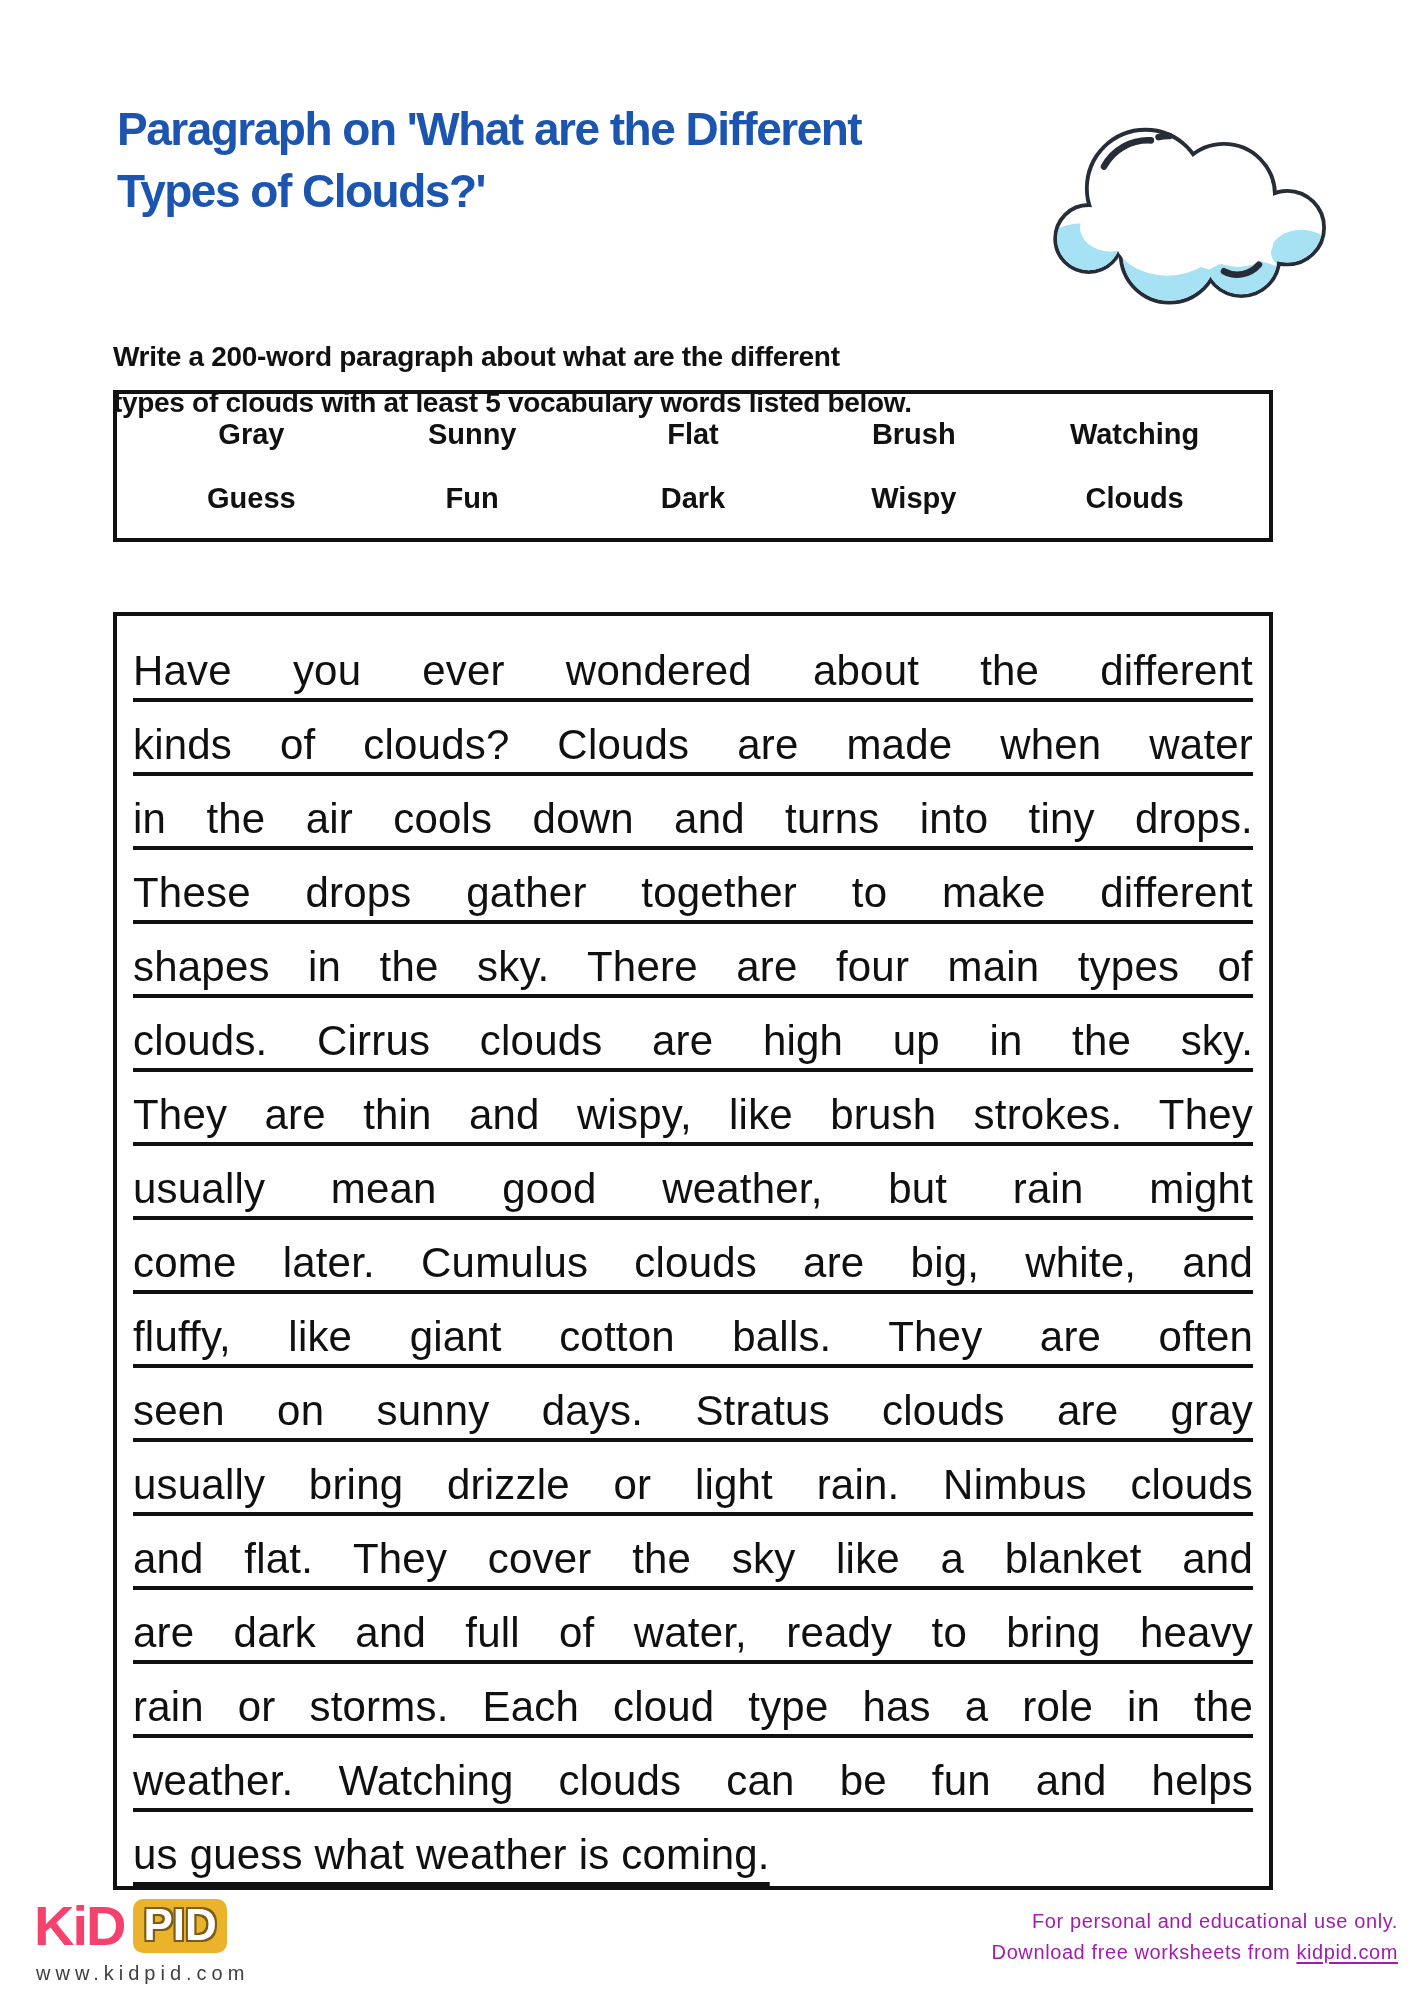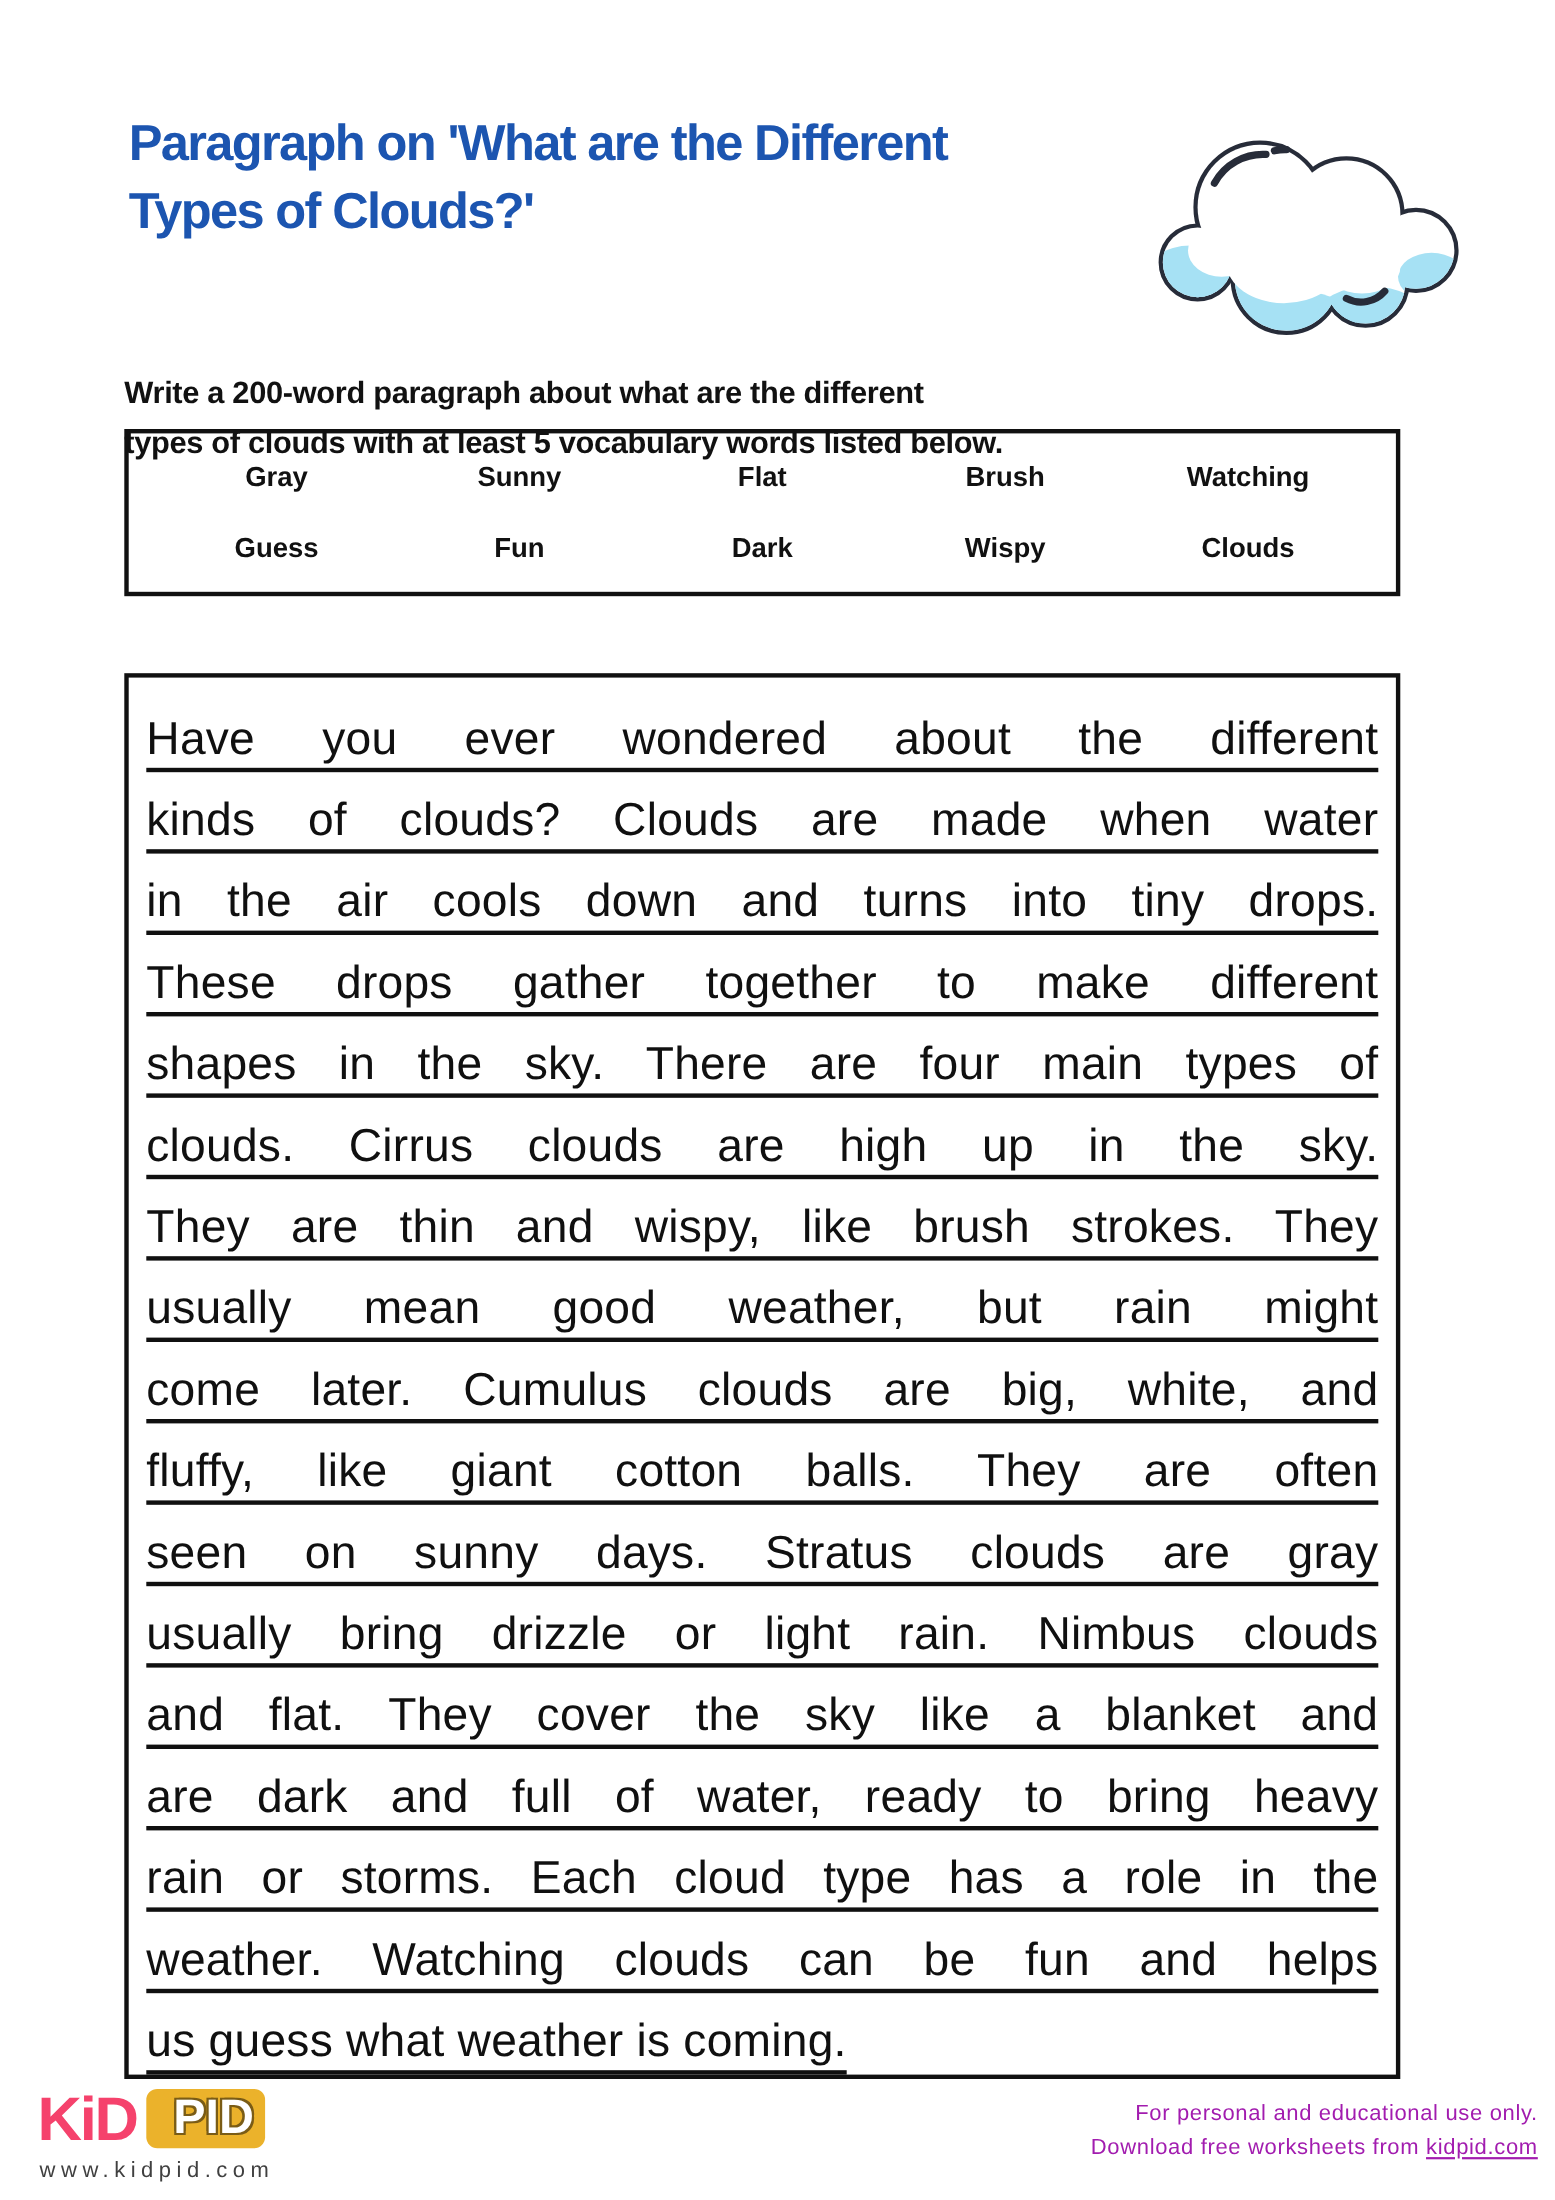--- a/index.html
+++ b/index.html
@@ -25,21 +25,21 @@
     letter-spacing:-0.3px;
     margin-top:44px;
   }
 
   
   .vocab-box{
     position:absolute;left:113px;top:390px;width:1160px;height:152px;
     border:4px solid #111;box-sizing:border-box;
     display:grid;grid-template-columns:repeat(5,1fr);grid-template-rows:1fr 1fr;
     align-items:center;justify-items:center;
-    font-size:25px;font-weight:700;color:#111;
+    font-size:29px;font-weight:700;color:#111;
     padding:8px 24px;
   }
 
   
   .para-box{
     position:absolute;left:113px;top:612px;width:1160px;height:1278px;
     border:4px solid #111;box-sizing:border-box;
     padding:18px 16px 0 16px;
   }
   .hw-line{
@@ -58,21 +58,21 @@
   
   .logo{
     position:absolute;left:34px;top:1898px;
     display:flex;align-items:center;gap:9px;
   }
   .logo-kid{
     font-size:56px;font-weight:900;letter-spacing:-2px;
     color:#F5426C;line-height:1;
   }
   .logo-pid{
-    background:#EBB22B;border-radius:10px;padding:4px 10px 6px 24px;
+    background:#EBB22B;border-radius:10px;padding:4px 10px 6px 10px;
     font-size:44px;font-weight:900;letter-spacing:0px;color:#ffffff;line-height:1;
     text-shadow:2px 2px 0 #7a5c16,-2px 2px 0 #7a5c16,2px -2px 0 #7a5c16,-2px -2px 0 #7a5c16;
   }
   .website{
     position:absolute;left:36px;top:1962px;
     font-size:20px;letter-spacing:5px;color:#404040;font-weight:500;
   }
   .usage{
     position:absolute;right:16px;top:1906px;text-align:right;
     font-size:20px;line-height:31px;color:#a21caf;font-weight:400;

